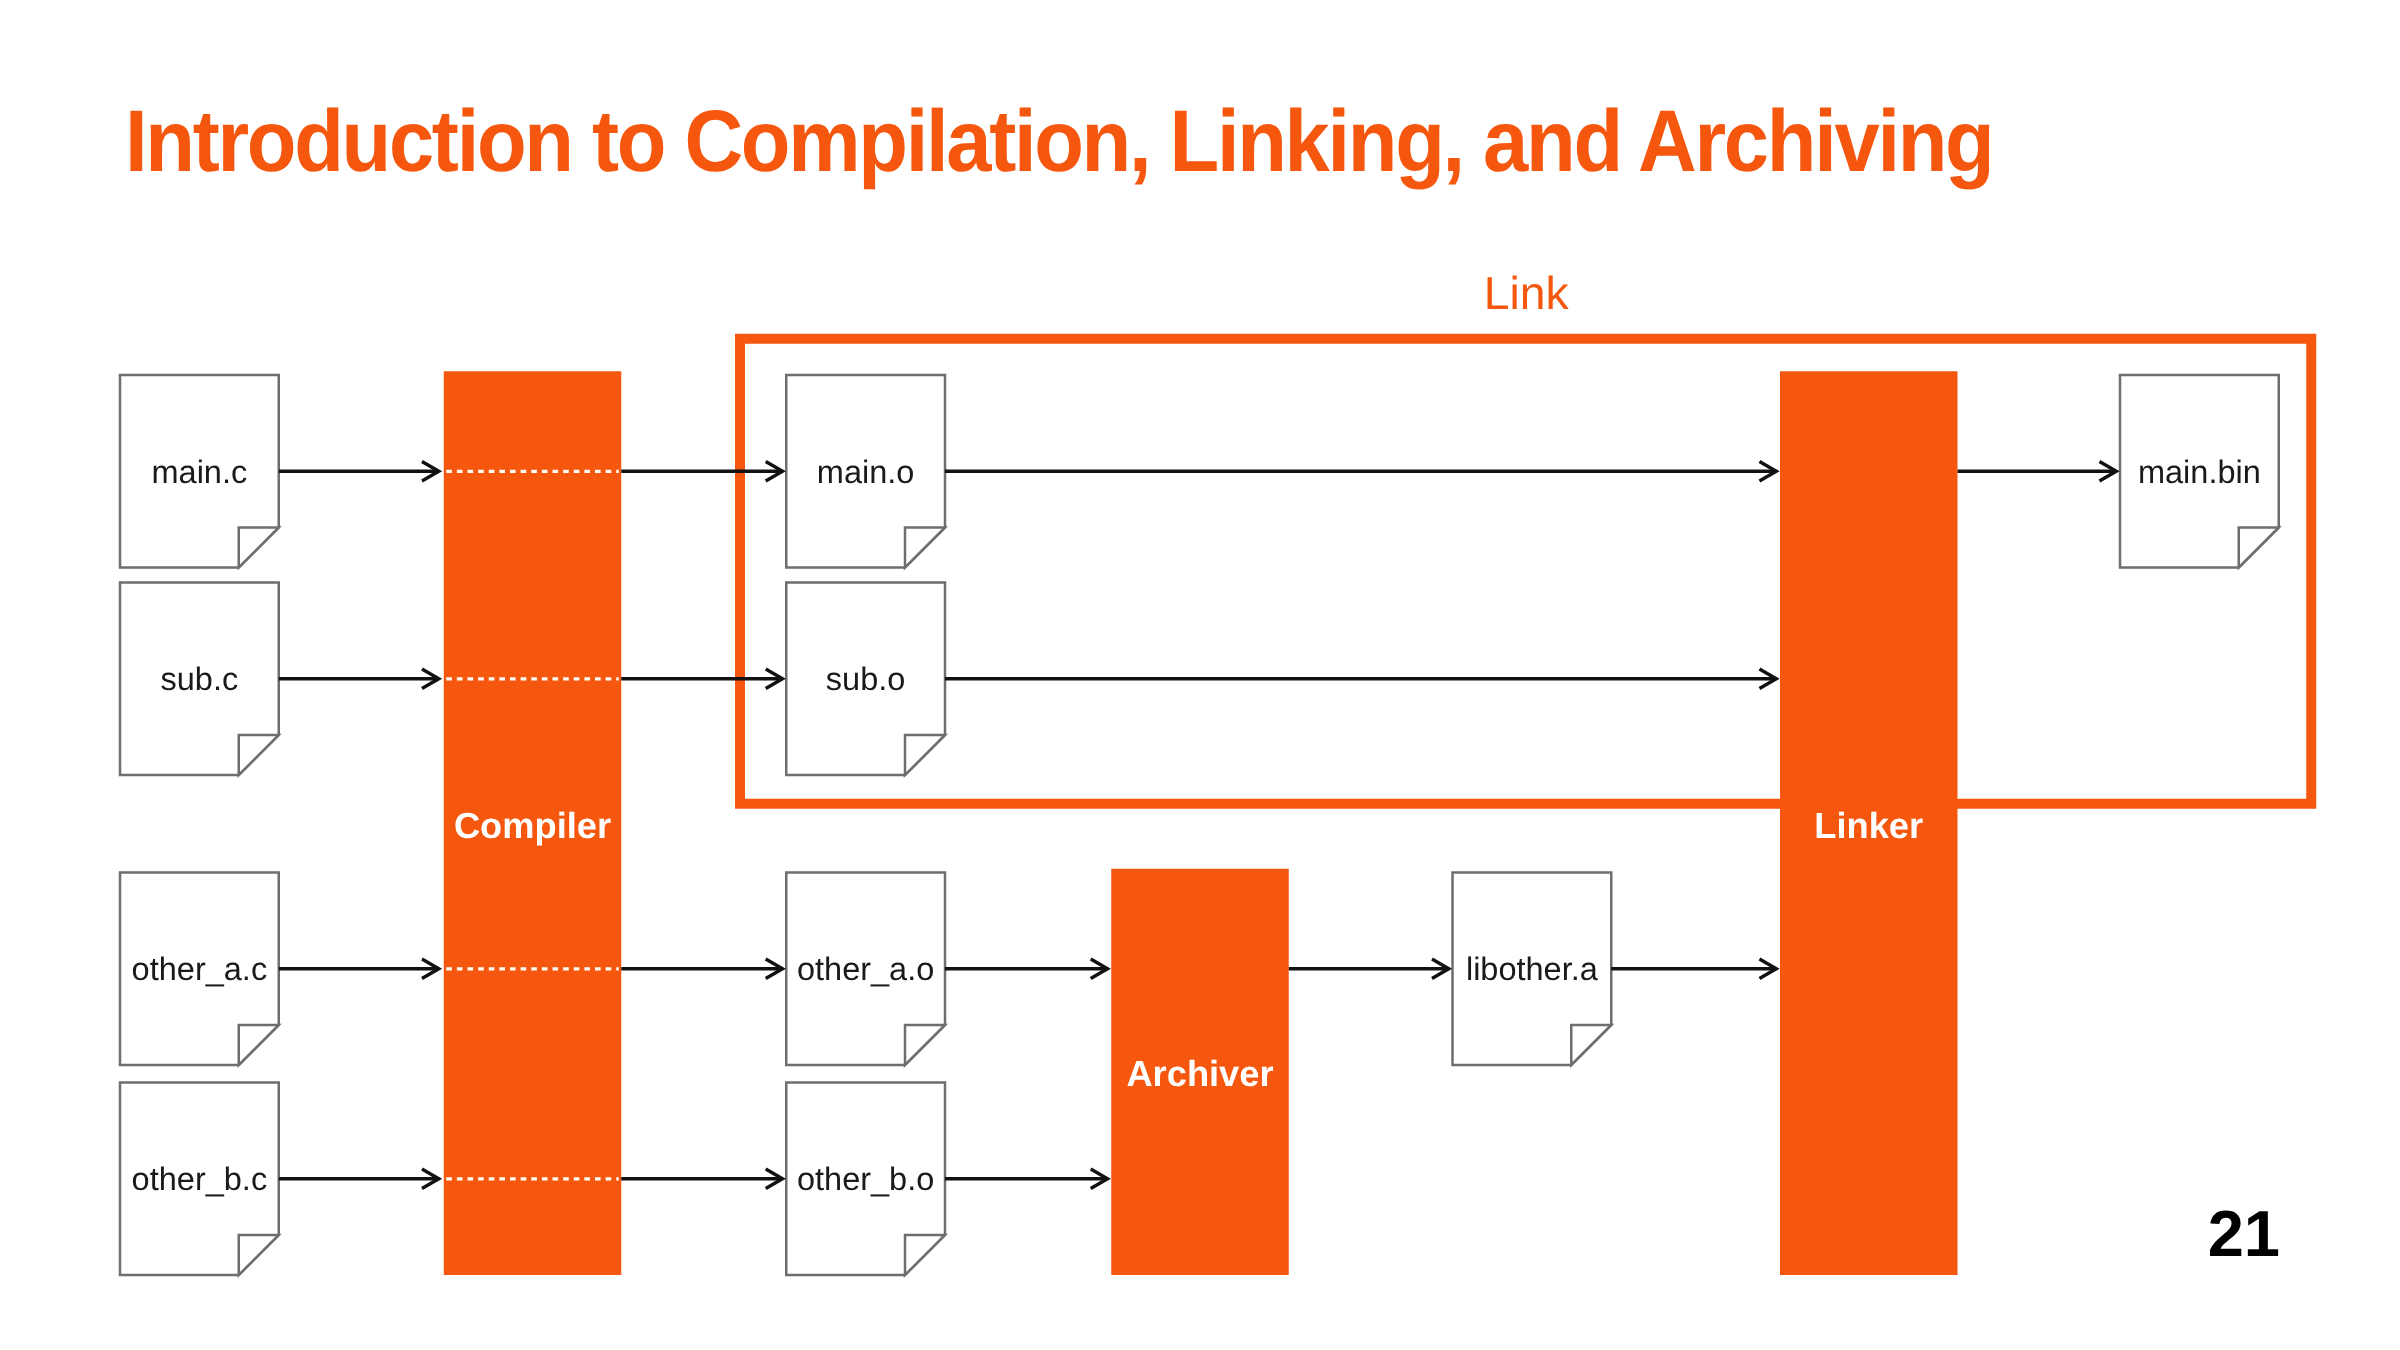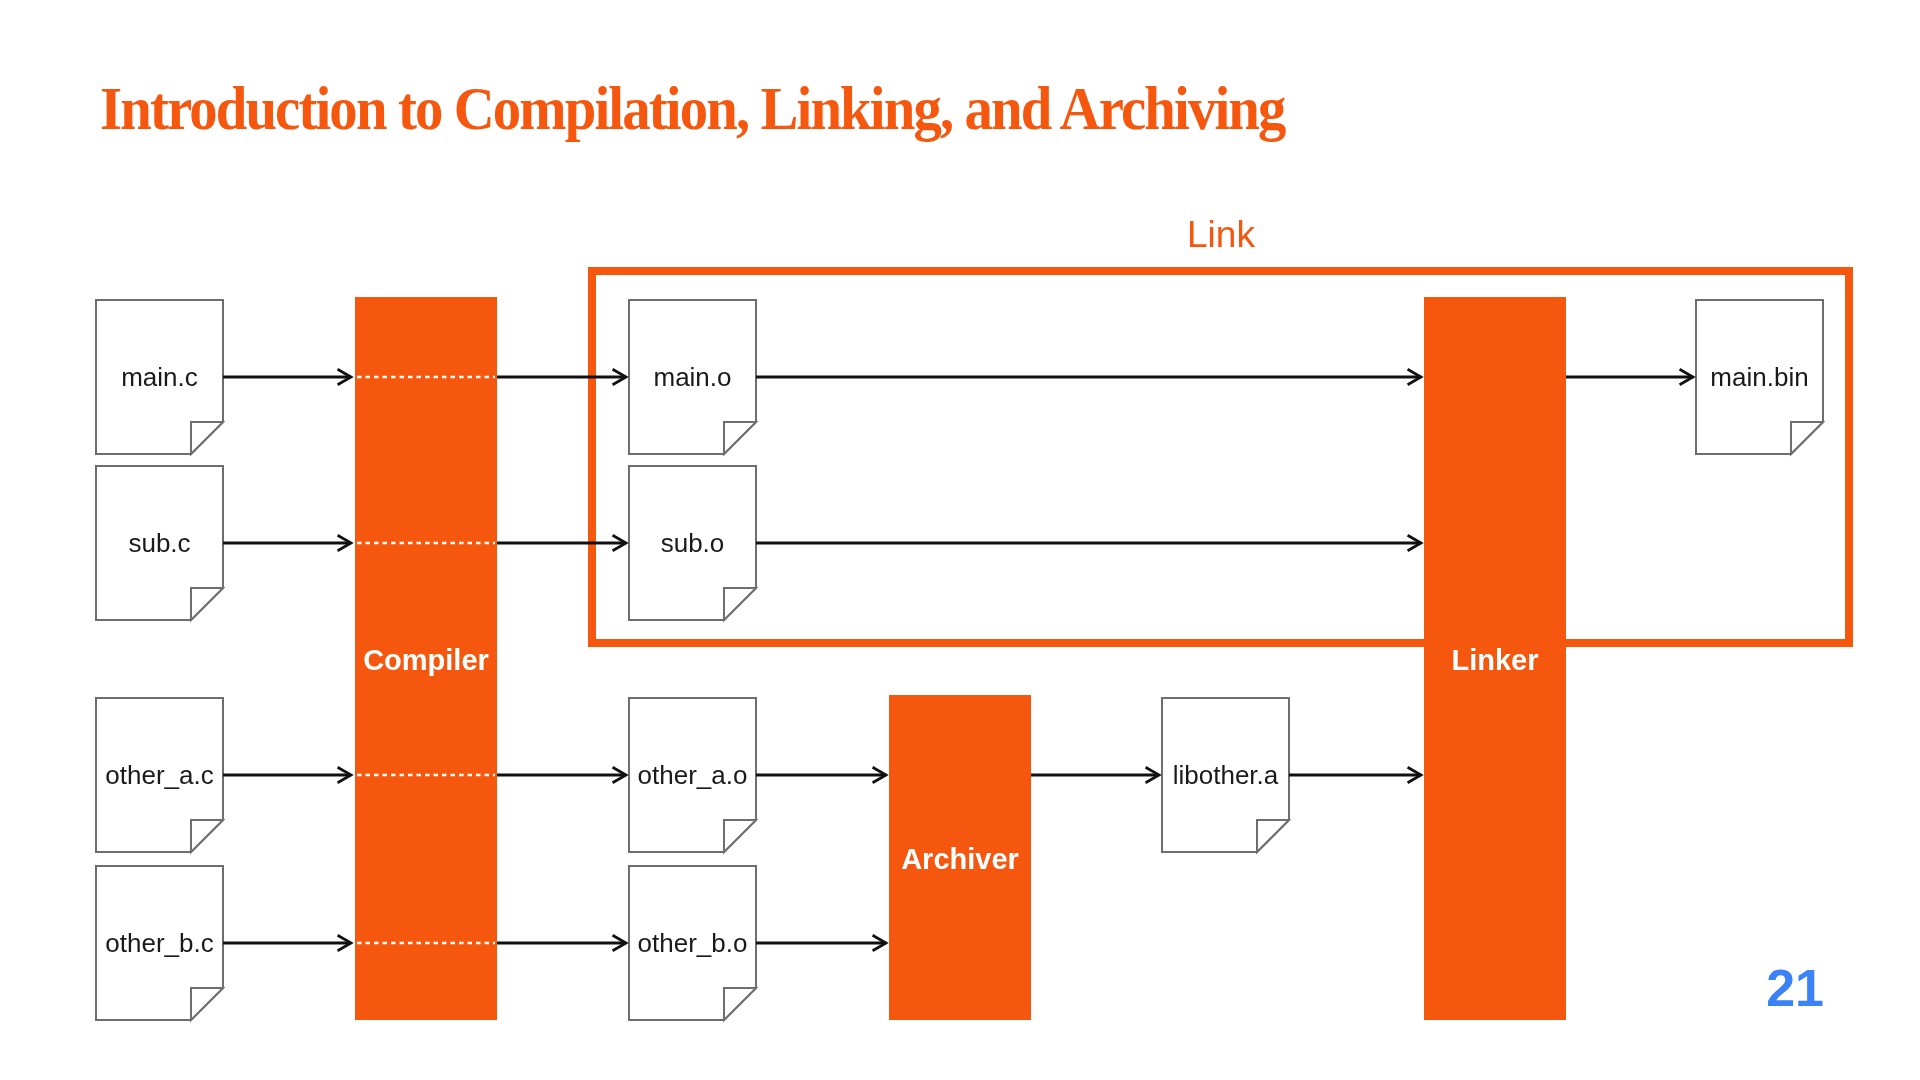--- a/index.html
+++ b/index.html
@@ -7,36 +7,35 @@
     position:relative;
     width:1920px;height:1080px;
     background:#ffffff;
     overflow:hidden;
     font-family:"Liberation Sans", sans-serif;
   }
   .slide-title{
     position:absolute;
     left:100px;top:78px;
     color:#F6570F;
-    font-size:61px;
+    font-size:70px;
     font-weight:bold;
     line-height:1.0;
     letter-spacing:-2px;
     white-space:nowrap;
-    font-family:Liberation Serif, serif;
   }
   .slide-title .squeeze{
     display:inline-block;
     transform:scaleX(.93);
     transform-origin:left center;
   }
   .page-number{
     position:absolute;
     right:96px;top:962px;
-    color:#3b82f6;
+    color:#000000;
     font-size:52px;
     font-weight:bold;
     line-height:1.0;
   }
   .diagram-svg{position:absolute;left:0;top:0;}
   .doc-page{fill:#ffffff;stroke:#6e6e6e;stroke-width:2;stroke-linejoin:miter;}
   .doc-label{fill:#1a1a1a;font-size:26px;font-family:"Liberation Sans",sans-serif;text-anchor:middle;}
   .block{fill:#F6570F;}
   .block-label{fill:#ffffff;font-size:29px;font-weight:bold;font-family:"Liberation Sans",sans-serif;text-anchor:middle;}
   .arrow{stroke:#111111;stroke-width:2.8;fill:none;}

